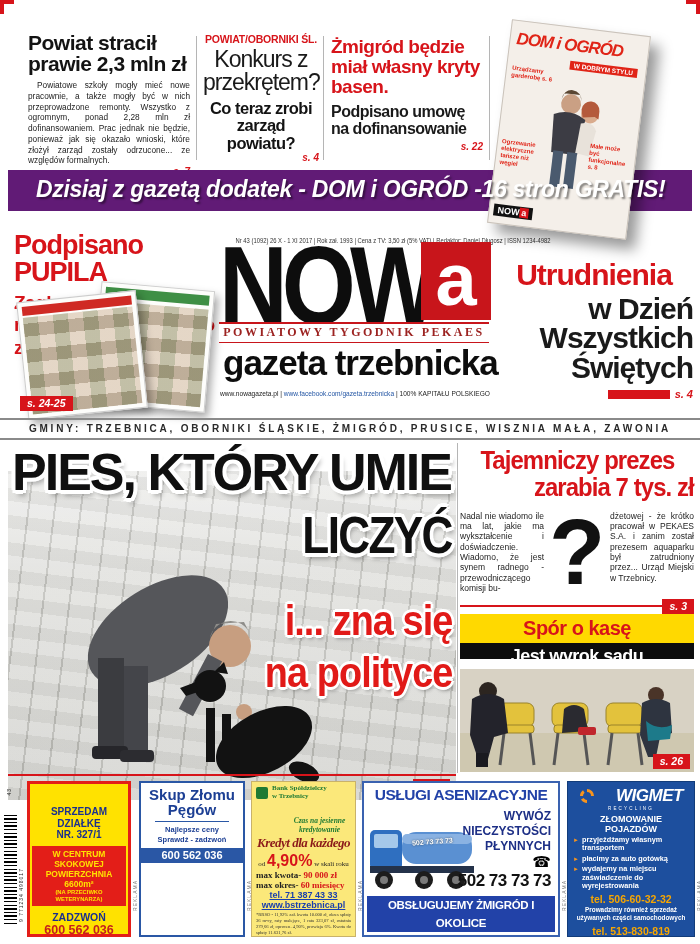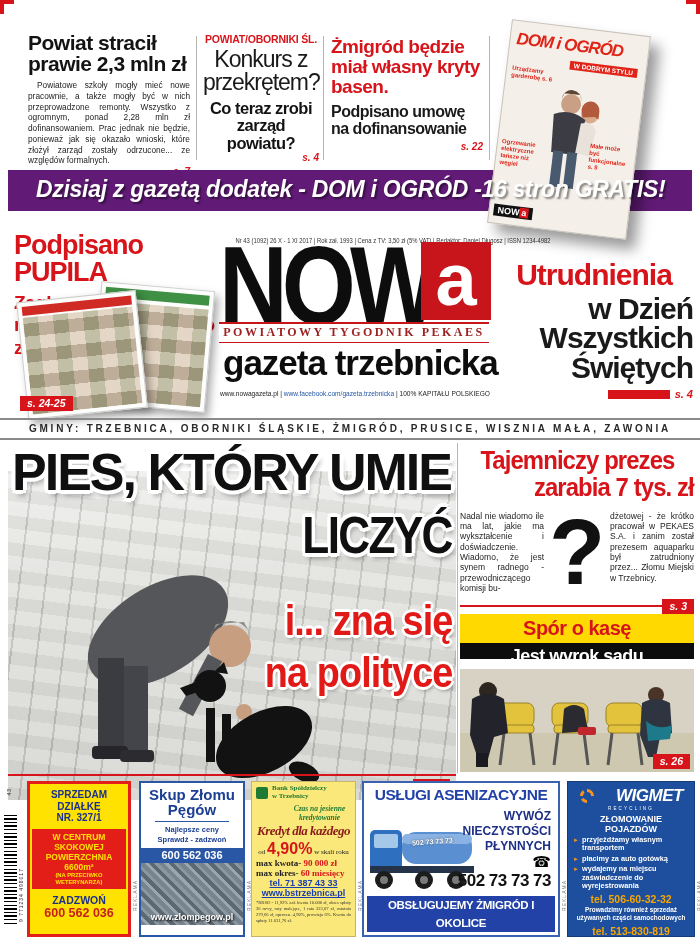--- a/index.html
+++ b/index.html
@@ -76,39 +76,39 @@
           transform:scaleX(.92);transform-origin:right top;white-space:nowrap;}
   .prez-body{font-size:8.5px;line-height:1.22;text-align:justify;color:#1c1c1c;}
   .qmark{font-size:92px;font-weight:900;color:#111;line-height:.9;text-align:center;}
   .band-y{background:#ffd900;color:#d7141a;font-weight:900;font-size:20px;text-align:center;letter-spacing:-.5px;}
   .band-b{background:#0d0d0d;color:#fff;font-weight:900;font-size:18px;text-align:center;letter-spacing:-.5px;}
   .photo-court{background:
      radial-gradient(circle at 10% 20%, rgba(255,255,255,.25) 0 1px, transparent 1.5px),
      linear-gradient(180deg,#d9d3c5 0 62%, #cfc8b0 62% 100%);overflow:hidden;}
   
   .ad{box-sizing:border-box;overflow:hidden;}
-  .ad1{background:#ffe200;border:3px solid #e31e18;text-align:center;padding:5px 3px;}
+  .ad1{background:#ffe200;border:3px solid #e31e18;text-align:center;padding:22px 3px;}
   .ad1-t{color:#1a2f8f;font-weight:800;font-size:10px;line-height:1.15;}
   .ad1-band{background:#e31e18;color:#ffe200;font-weight:800;font-size:8.5px;line-height:1.2;
             margin:5px -1px;padding:3px 1px;}
   .ad1-band small{font-size:5.8px;display:block;}
   .ad1-call{color:#1a2f8f;font-weight:800;font-size:10.5px;margin-top:4px;}
   .ad1-tel{color:#c5201d;font-weight:900;font-size:12.5px;}
   .ad2{background:#fff;border:2px solid #2a57a5;text-align:center;padding:4px 0 0;}
   .ad2-t{color:#1c3f94;font-weight:800;font-size:15px;line-height:1;}
   .ad2-s{color:#1c3f94;font-weight:700;font-size:7.5px;line-height:1.3;}
   .ad2-band{background:#2a57a5;color:#fff;font-weight:800;font-size:11px;line-height:15px;margin-top:3px;}
   .scrap{background:
      repeating-linear-gradient(45deg,#76848f 0 4px,#9aa5ad 4px 7px,#5c6872 7px 11px,#8b979e 11px 14px),
      repeating-linear-gradient(-30deg, rgba(40,60,80,.5) 0 3px, rgba(190,200,205,.4) 3px 6px);position:relative;}
   .ad2-url{position:absolute;bottom:3px;left:0;right:0;color:#fff;font-weight:800;font-size:9px;
      text-shadow:1px 1px 2px #000;}
   .ad3{background:#fbe87a;border:1px solid #c9b26a;padding:3px 4px;font-family:"Liberation Serif",serif;}
   .ad3-bank{color:#1f7a33;font-size:7px;font-weight:700;line-height:1.1;}
-  .ad3-tag{color:#1f7a33;font-size:7.5px;font-style:italic;font-weight:700;text-align:center;margin-top:4px;padding-left:32px;}
+  .ad3-tag{color:#1f7a33;font-size:7.5px;font-style:italic;font-weight:700;text-align:center;margin-top:16px;padding-left:32px;}
   .ad3-prod{color:#8b1a1a;font-size:13px;font-weight:900;font-style:italic;text-align:center;
      letter-spacing:-.5px;margin:1px 0;}
   .ad3-rate{text-align:center;color:#222;font-size:7px;}
   .ad3-rate b{color:#d7141a;font-size:16px;font-weight:800;font-family:"Liberation Sans",sans-serif;}
   .ad3-line{font-size:9px;color:#222;font-weight:700;}
   .ad3-line b{color:#d7141a;}
   .ad3-tel{color:#1a3fae;font-size:9px;font-weight:800;text-align:center;text-decoration:underline;
      font-family:"Liberation Sans",sans-serif;}
   .ad3-legal{font-size:4.6px;color:#333;text-align:justify;line-height:1.25;margin-top:2px;}
   .ad4{background:#fff;border:2px solid #3a62b0;padding:3px 5px;position:relative;}
@@ -289,21 +289,21 @@
   <div class="abs" style="left:460px;top:447px;width:234px;">
     <div style="text-align:center;">
       <span class="prez-h" style="display:inline-block;transform-origin:center top;">Tajemniczy prezes</span>
     </div>
     <div style="text-align:right;">
       <span class="prez-h" style="display:inline-block;">zarabia 7 tys. zł</span>
     </div>
     <div style="display:flex;gap:5px;margin-top:9px;">
       <div class="prez-body" style="width:84px;">Nadal nie wiadomo ile ma lat, jakie ma wykształcenie i doświadczenie. Wiadomo, że jest synem radnego - przewodniczącego komisji bu-</div>
       <div class="qmark" style="width:56px;">?</div>
-      <div class="prez-body" style="width:84px;">dżetowej - że krótko pracował w PEKAES S.A. i zanim został prezesem aquaparku był zatrudniony przez... Złomu Miejski w Trzebnicy.</div>
+      <div class="prez-body" style="width:84px;">dżetowej - że krótko pracował w PEKAES S.A. i zanim został prezesem aquaparku był zatrudniony przez... Urząd Miejski w Trzebnicy.</div>
     </div>
     <div style="position:relative;margin-top:6px;height:16px;">
       <div style="position:absolute;left:0;top:6px;width:234px;height:2px;background:#d7141a;"></div>
       <span class="badge" style="position:absolute;right:0;top:0;">s. 3</span>
     </div>
   </div>
 
   <div class="abs band-y" style="left:460px;top:614px;width:234px;height:29px;line-height:29px;">Spór o kasę</div>
   <div class="abs band-b" style="left:460px;top:643px;width:234px;height:16px;line-height:26px;">Jest wyrok sądu</div>
   <div class="abs photo-court" style="left:460px;top:669px;width:234px;height:103px;">
@@ -361,23 +361,20 @@
   </div>
   <div class="abs vert" style="left:132px;top:880px;">REKLAMA</div>
 
   <div class="abs ad ad2" style="left:139px;top:781px;width:106px;height:156px;">
     <div class="ad2-t">Skup Złomu</div>
     <div class="ad2-t">Pęgów</div>
     <div style="height:1px;background:#2a57a5;margin:4px 14px 3px;"></div>
     <div class="ad2-s">Najlepsze ceny</div>
     <div class="ad2-s">Sprawdź - zadzwoń</div>
     <div class="ad2-band">600 562 036</div>
-    <div class="scrap" style="height:62px;">
-      <div class="ad2-url">www.zlompegow.pl</div>
-    </div>
   </div>
   <div class="abs vert" style="left:246px;top:880px;">REKLAMA</div>
 
   <div class="abs ad ad3" style="left:251px;top:781px;width:105px;height:156px;">
     <div style="display:flex;gap:4px;align-items:center;">
       <div style="width:12px;height:12px;background:#1f7a33;border-radius:2px;flex:0 0 auto;"></div>
       <div class="ad3-bank">
         <div>Bank Spółdzielczy</div>
         <div>w Trzebnicy</div>
       </div>

